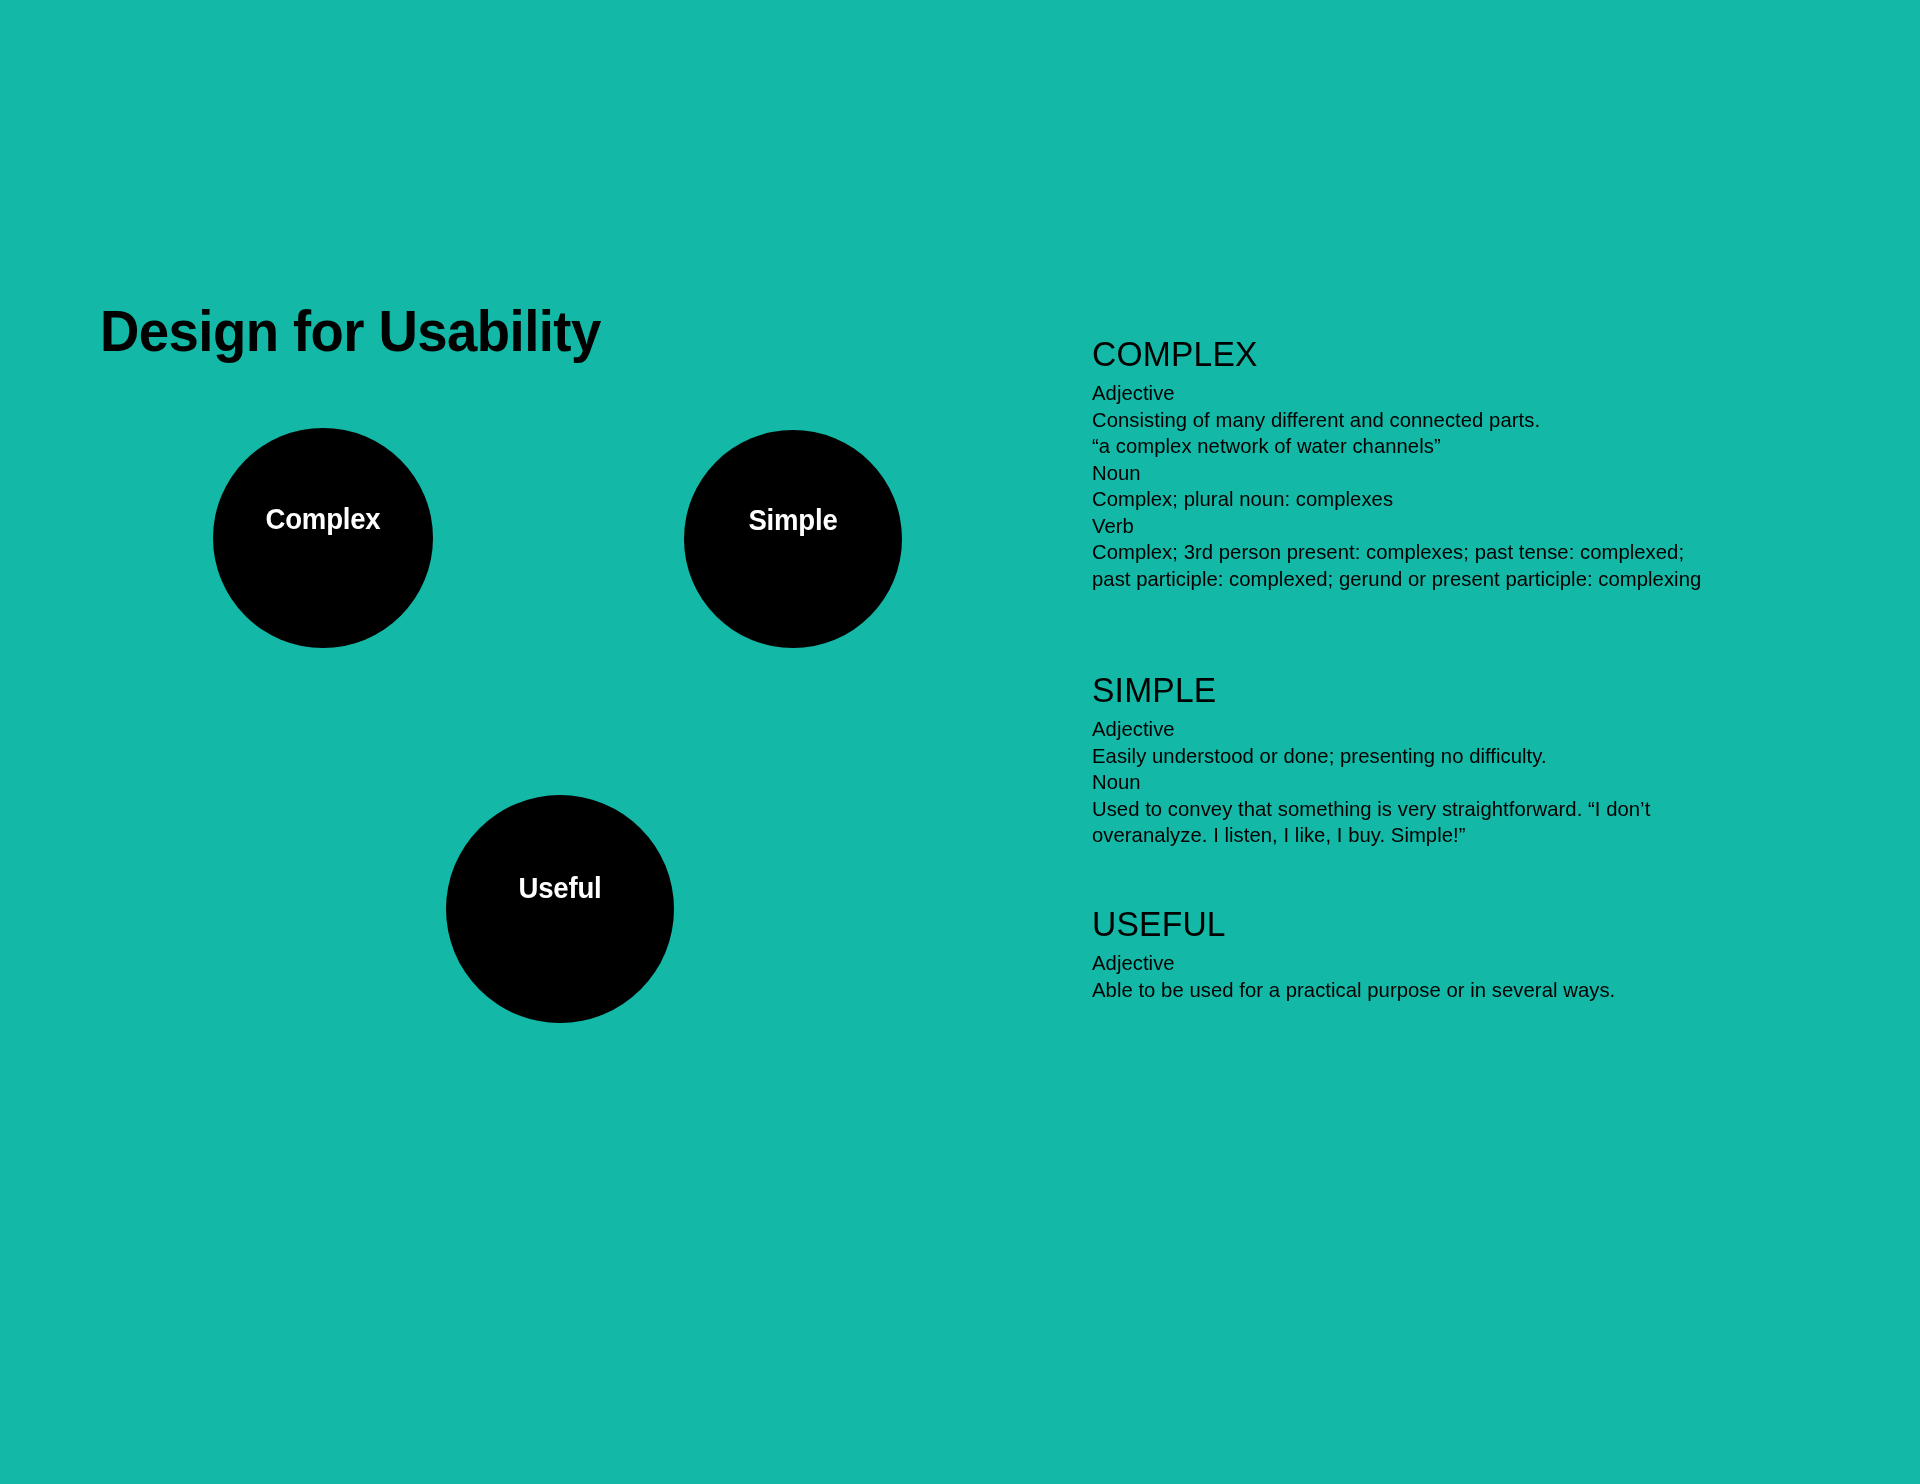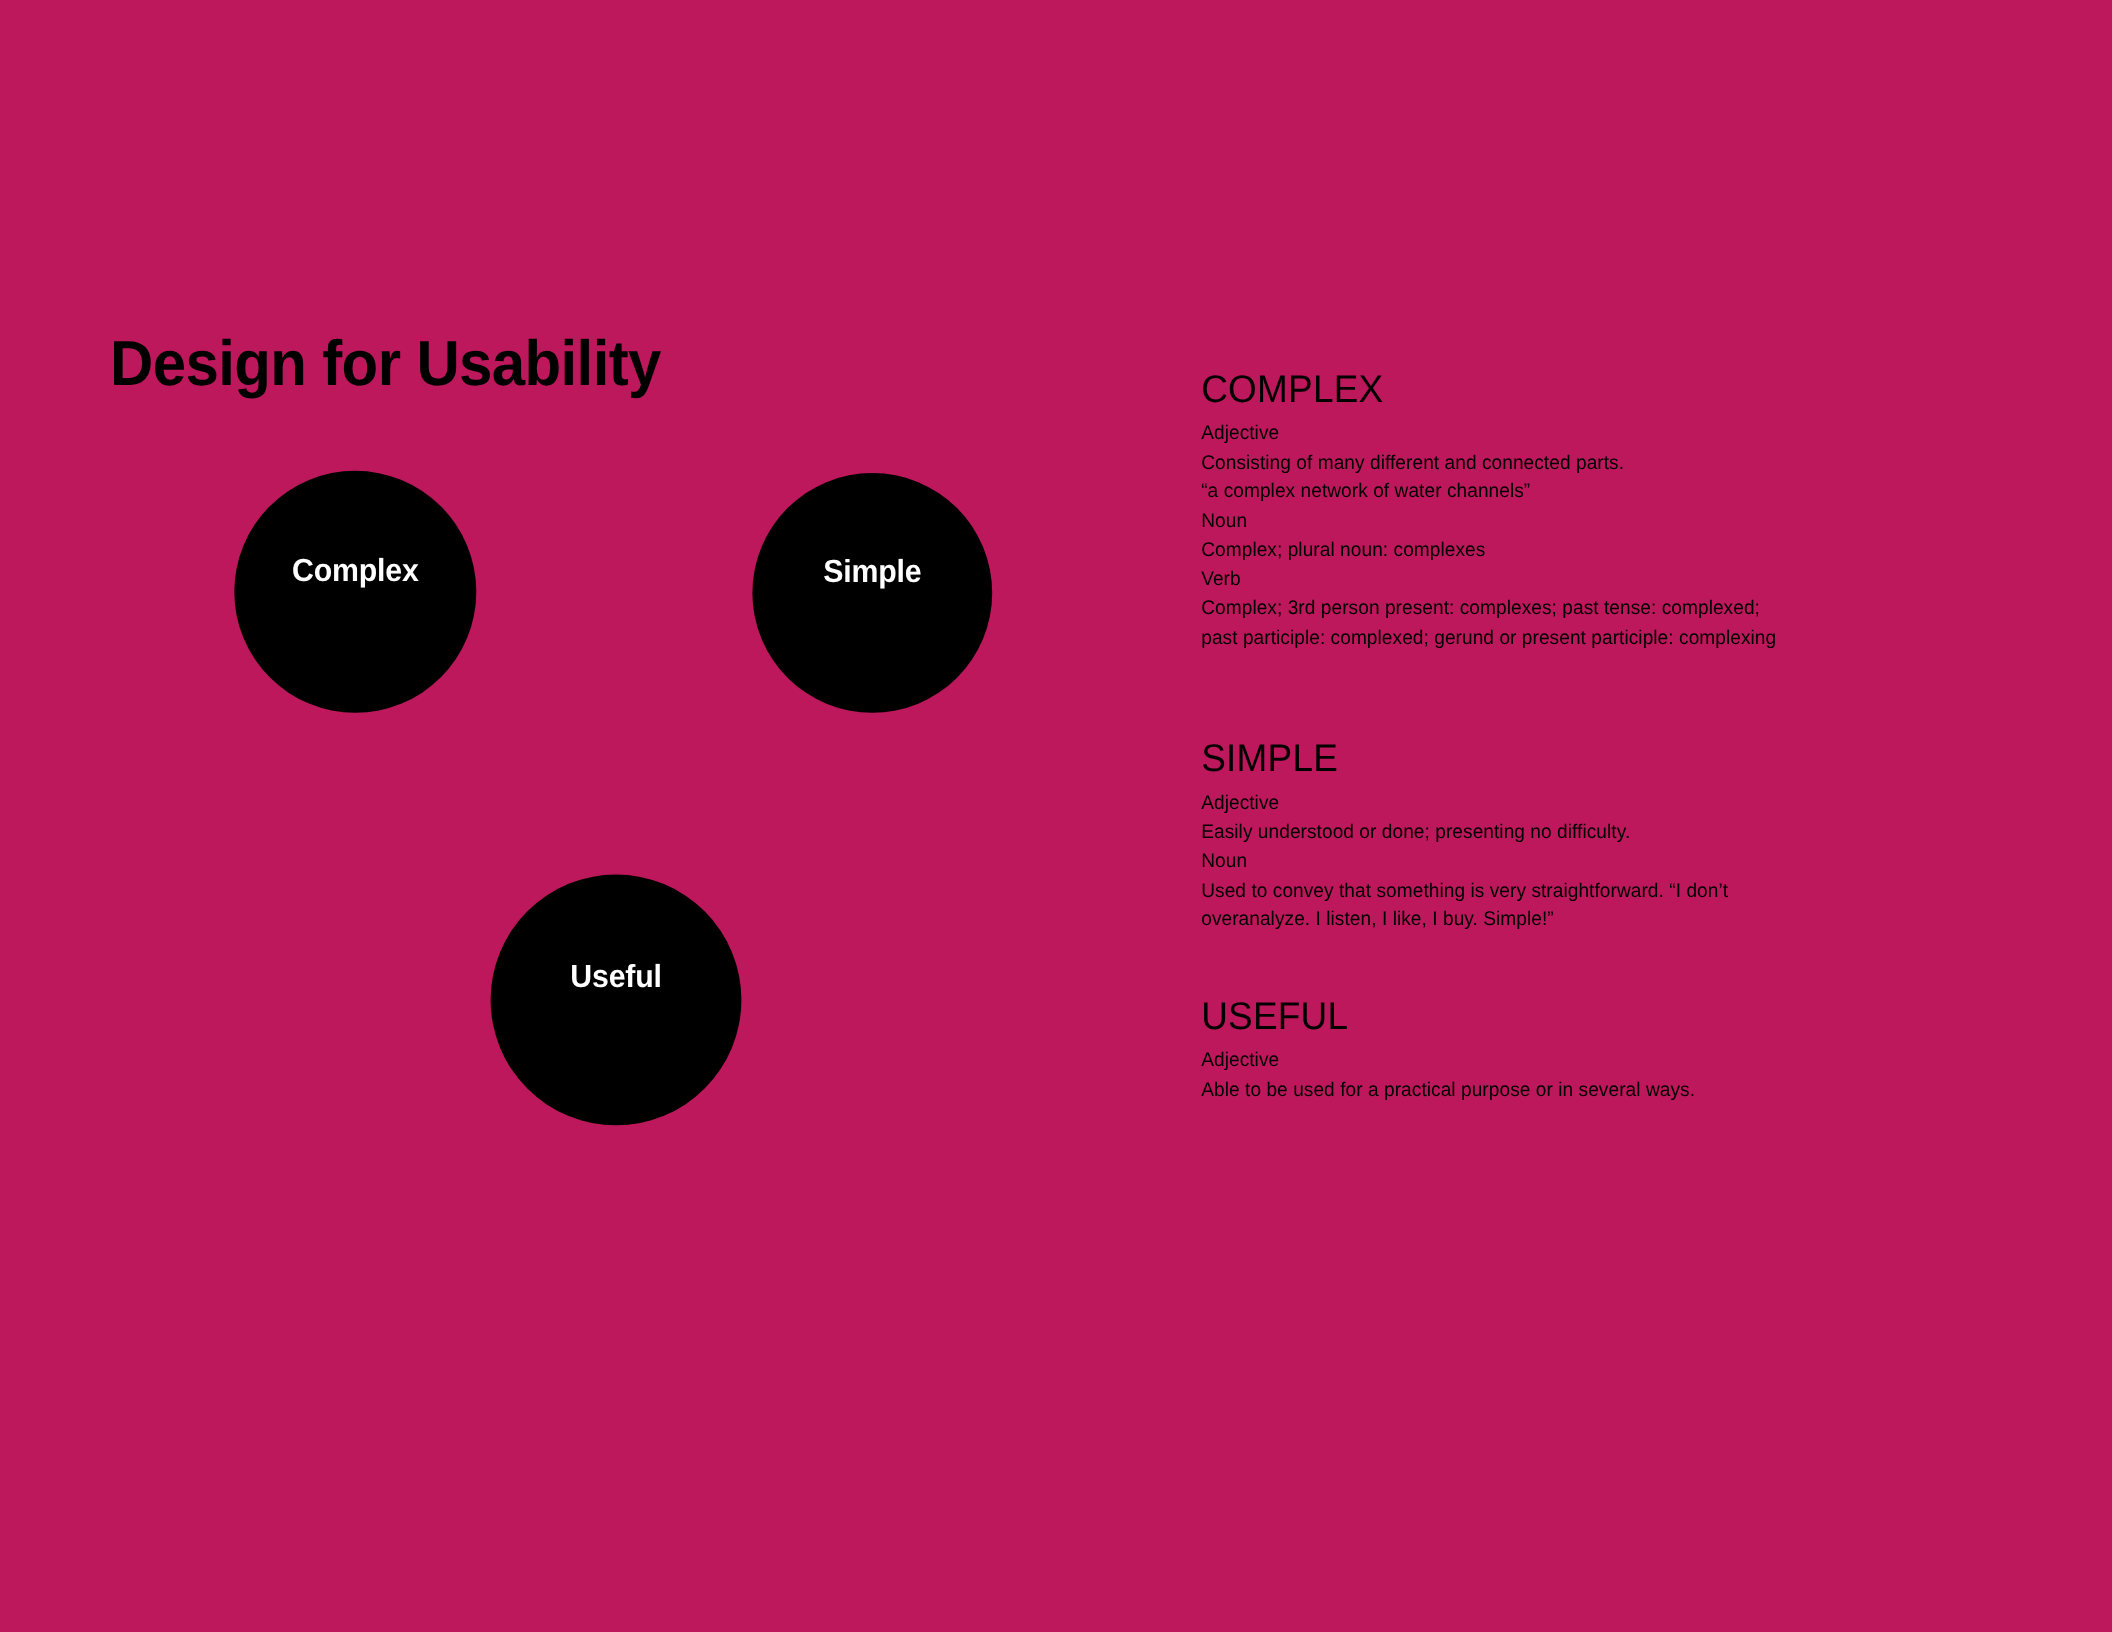--- a/index.html
+++ b/index.html
@@ -14,21 +14,21 @@
     position: relative;
     overflow: hidden;
     font-family: "Liberation Sans", "DejaVu Sans", sans-serif;
     color: #000000;
     -webkit-font-smoothing: antialiased;
   }
 
   .slide {
     position: absolute;
     inset: 0;
-    background: #be185d;
+    background: #14b8a6;
   }
 
   
   .page-title {
     position: absolute;
     left: 100px;
     top: 262px;
     font-size: 58px;
     font-weight: 700;
     letter-spacing: -0.6px;
@@ -89,21 +89,21 @@
   .def-term {
     font-size: 35px;
     font-weight: 400;
     line-height: 1.0;
     letter-spacing: 0.2px;
     margin: 0 0 9px 0;
     transform: scaleX(0.96);
     transform-origin: left top;
   }
   .def-lines {
-    font-size: 18px;
+    font-size: 21px;
     font-weight: 400;
     line-height: 26.5px;
     letter-spacing: 0.05px;
   }
   .def-line {
     display: block;
     white-space: nowrap;
     transform: scaleX(0.965);
     transform-origin: left center;
   }

